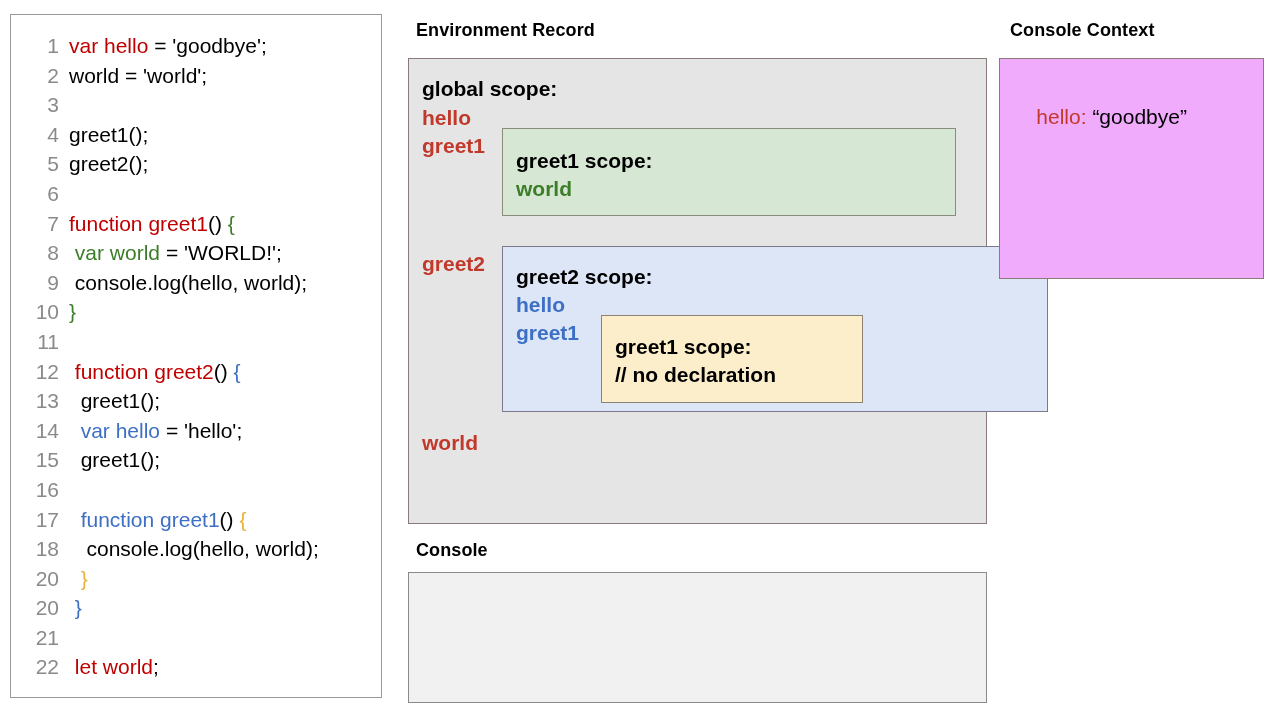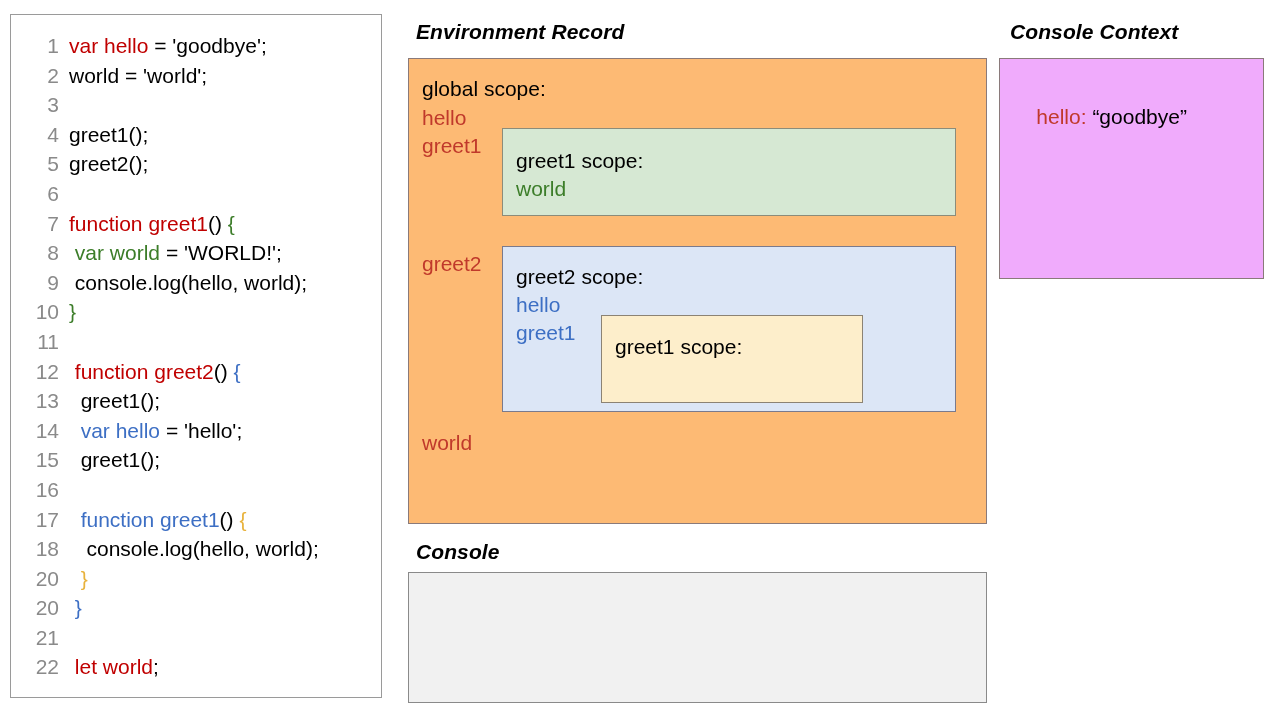--- a/index.html
+++ b/index.html
@@ -52,40 +52,40 @@
   }
   .tok-red     { color: #c00000; }
   .tok-green   { color: #3c7d29; }
   .tok-blue    { color: #3d6fc4; }
   .tok-gold    { color: #e8b23c; }
   .tok-black   { color: #000000; }
 
   
   .section-title {
     position: absolute;
-    font-size: 21px;
+    font-size: 18px;
     font-weight: bold;
     color: #000000;
     letter-spacing: 0.1px;
-    font-style: italic;
   }
   #er-title      { left: 416px;  top: 20px; }
   #gc-title      { left: 1010px; top: 20px; }
   #console-title { left: 416px;  top: 540px; }
 
   
   #er-box {
     position: absolute;
     left: 408px;
     top: 58px;
     width: 579px;
     height: 466px;
     box-sizing: border-box;
-    background: #fdba74;
+    background: #e5e5e5;
     border: 1px solid #8a7a7a;
+    font-weight: bold;
   }
   .scope-label {
     font-size: 21px;
     line-height: 28px;
     color: #000000;
     white-space: pre;
   }
   #er-global-title {
     position: absolute;
     left: 13px;
@@ -126,21 +126,21 @@
     position: absolute;
     left: 13px;
     top: 46px;
   }
 
   
   #greet2-scope-box {
     position: absolute;
     left: 93px;
     top: 187px;
-    width: 454px;
+    width: 546px;
     height: 166px;
     box-sizing: border-box;
     background: #dce6f6;
     border: 1px solid #7a7a8c;
   }
   #greet2-scope-box .scope-title {
     position: absolute;
     left: 13px;
     top: 16px;
   }
@@ -263,20 +263,21 @@
     <div class="var-name var-green scope-var">world</div>
   </div>
 
   <div id="greet2-scope-box">
     <div class="scope-label scope-title">greet2 scope:</div>
     <div class="var-name var-blue" id="g2-var-hello">hello</div>
     <div class="var-name var-blue" id="g2-var-greet1">greet1</div>
 
     <div id="greet1-nested-box">
       <div class="scope-label scope-title">greet1 scope:</div>
+      <div class="scope-note">// no declaration</div>
     </div>
   </div>
 </div>
 
 <div class="section-title" id="console-title">Console</div>
 
 <div id="console-box">
   <div id="console-content"></div>
 </div>
 

